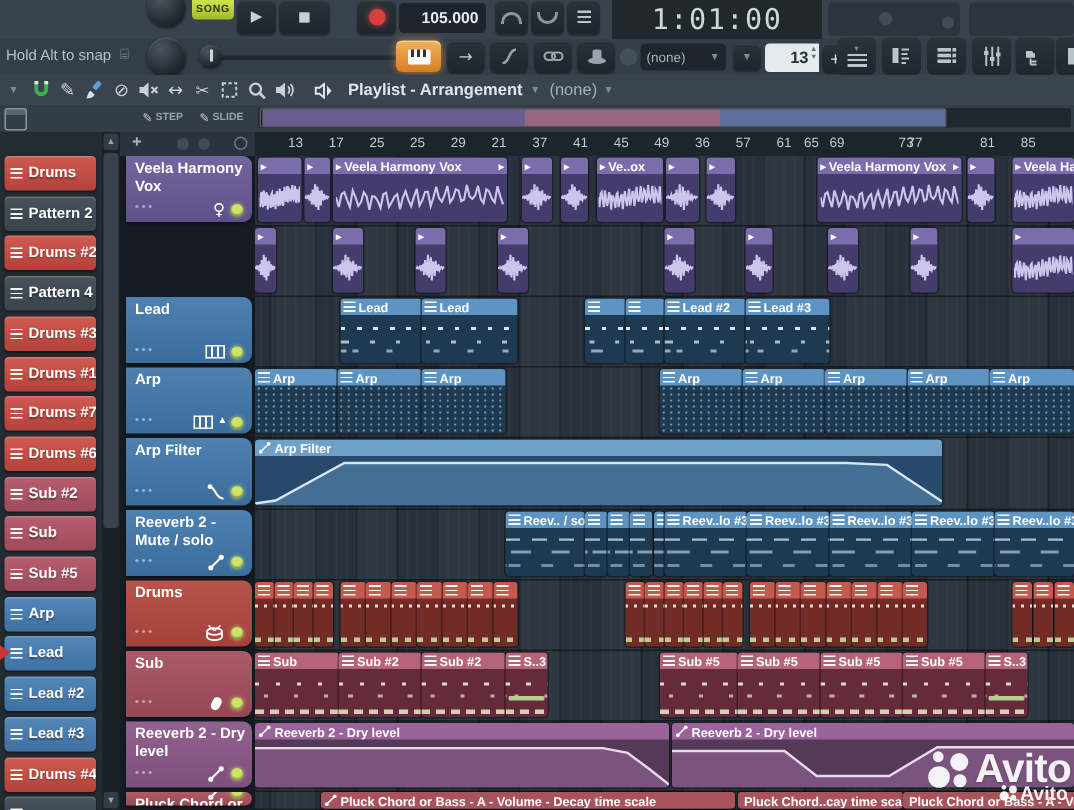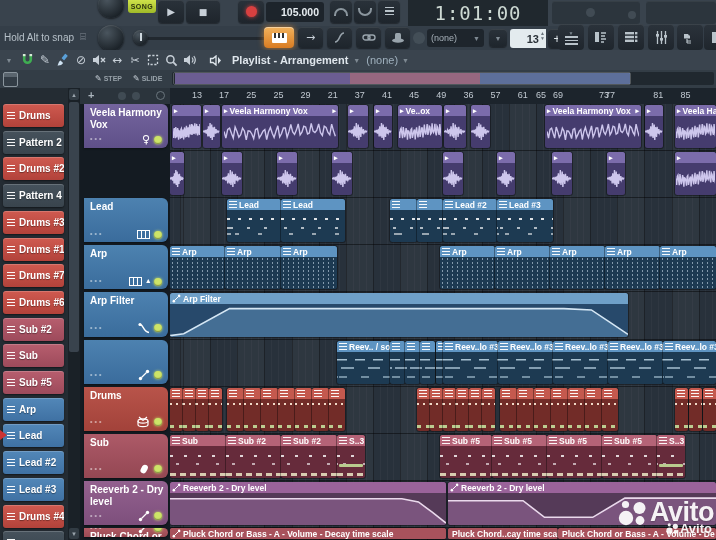--- a/index.html
+++ b/index.html
@@ -92,21 +92,21 @@
   .trow{position:absolute;left:0;width:546px;border-bottom:1px solid rgba(0,0,0,.45);box-sizing:border-box;}
   .clip{position:absolute;top:1px;border-radius:2.5px;overflow:hidden;box-shadow:0 0 0 1px rgba(0,0,0,.35);}
   .clip-label{height:11px;display:flex;align-items:center;gap:2px;padding:0 2px;font-size:8.5px;font-weight:bold;color:#fff;white-space:nowrap;overflow:hidden;}
   .clip-body{position:absolute;left:0;right:0;top:11px;bottom:0;}
   .c-purple{background:#453c6e;color:#cdc6ec;} .c-purple .clip-label{background:#7b6cab;}
   .c-blue{background:#1d3a52;}   .c-blue .clip-label{background:#5e94c2;}
   .c-red{background:#722c28;}    .c-red .clip-label{background:#c4594e;}
   .c-rose{background:#662b3b;}   .c-rose .clip-label{background:#b56377;}
   .c-mauve{background:#553a58;}  .c-mauve .clip-label{background:#9a639a;}
   .c-autoblue{background:#27496b;} .c-autoblue .clip-label{background:#6fa0c8;}
-  .c-pink{background:#a8525c;}   .c-pink .clip-label{background:#a8525c;}
+  .c-pink{background:#a8525c;margin-left:44px;}   .c-pink .clip-label{background:#a8525c;}
   .wavesvg{position:absolute;left:2%;top:14%;width:96%;height:72%;}
   .autosvg{position:absolute;left:0;top:0;width:100%;height:100%;}
   .greenbar{position:absolute;left:8%;top:55%;width:84%;height:3px;background:#b9cb8e;border-radius:1px;}
   .tex-notes{background-image:
       repeating-linear-gradient(90deg,rgba(255,255,255,.85) 0 3px,transparent 3px 11px),
       repeating-linear-gradient(90deg,rgba(255,255,255,.65) 0 3px,transparent 3px 17px),
       repeating-linear-gradient(90deg,rgba(255,255,255,.55) 0 4px,transparent 4px 23px);
     background-size:100% 2px,100% 2px,100% 2px;background-position:0 28%,3px 55%,8px 78%;background-repeat:repeat-x;}
   .tex-dots{background-image:radial-gradient(rgba(215,232,246,.55) .8px,transparent 1px);background-size:5px 4px;}
   .tex-dashes{background-image:
@@ -473,20 +473,21 @@
           <span style="display:flex;align-items:center;">
             <svg class="is" viewBox="0 0 12 12">
               <circle cx="2" cy="2.5" r="1.6" fill="#fff"></circle>
               <path d="M2,2.5 C6,3 5,10 11,10.5" fill="none" stroke="#fff" stroke-width="1.4"></path>
             </svg>
           </span>
           <span class="led"></span>
         </div>
       </div>
       <div class="thead h-blue" style="top: 236px; height: 44px;">
+        <div>Reeverb 2 - Mute / solo</div>
         <div class="brow">
           <span class="dots">•••</span>
           <span style="display:flex;align-items:center;">
             <svg class="is" viewBox="0 0 12 12">
               <circle cx="2.5" cy="9.5" r="1.7" fill="#fff"></circle>
               <circle cx="9.5" cy="2.5" r="1.7" fill="#fff"></circle>
               <path d="M3.5,8.5 L8.5,3.5" stroke="#fff" stroke-width="1.3"></path>
             </svg>
           </span>
           <span class="led"></span>

